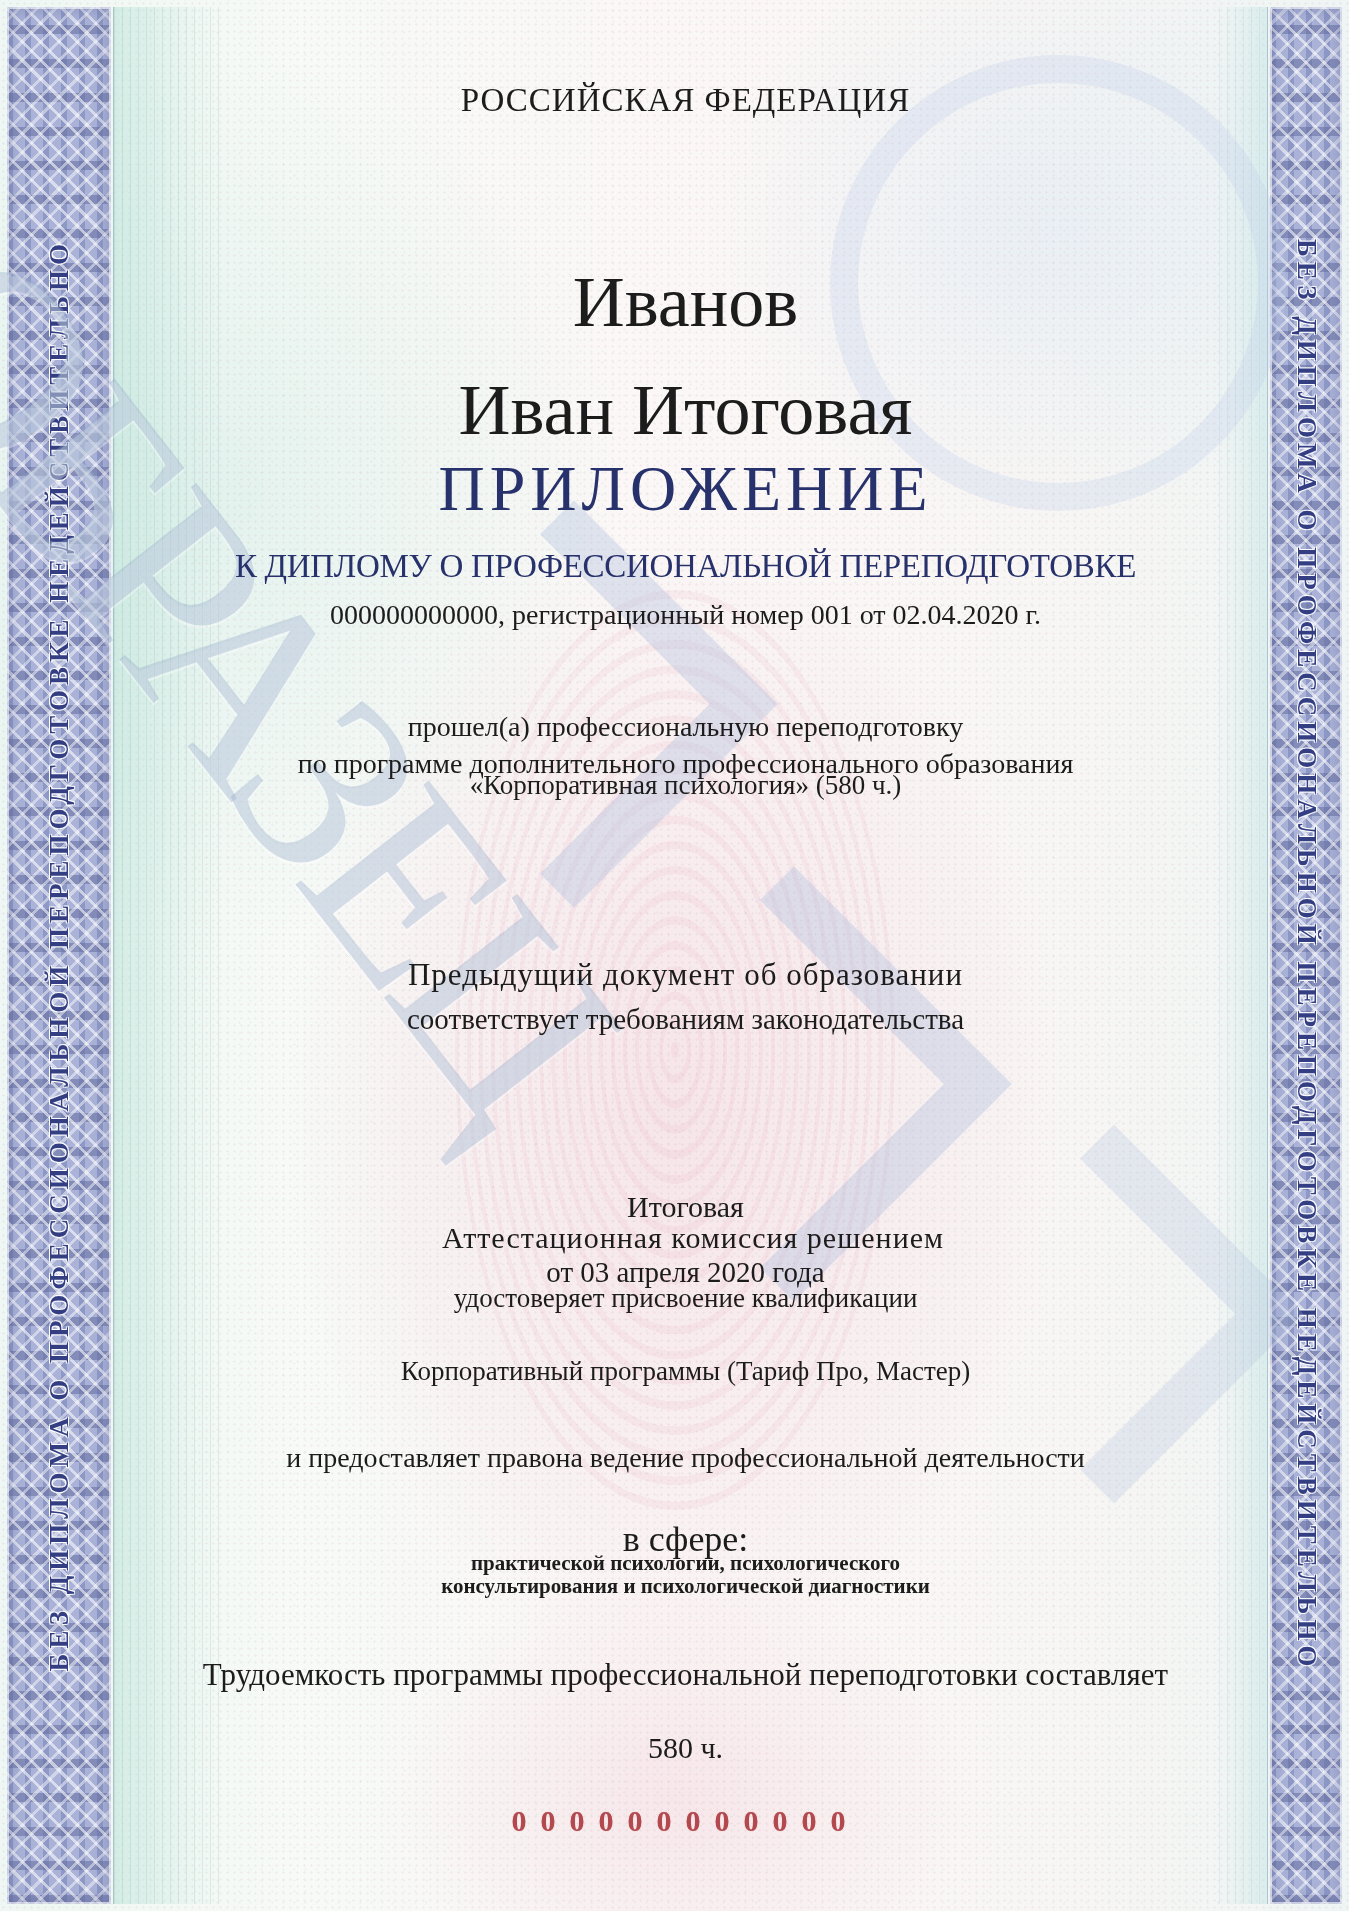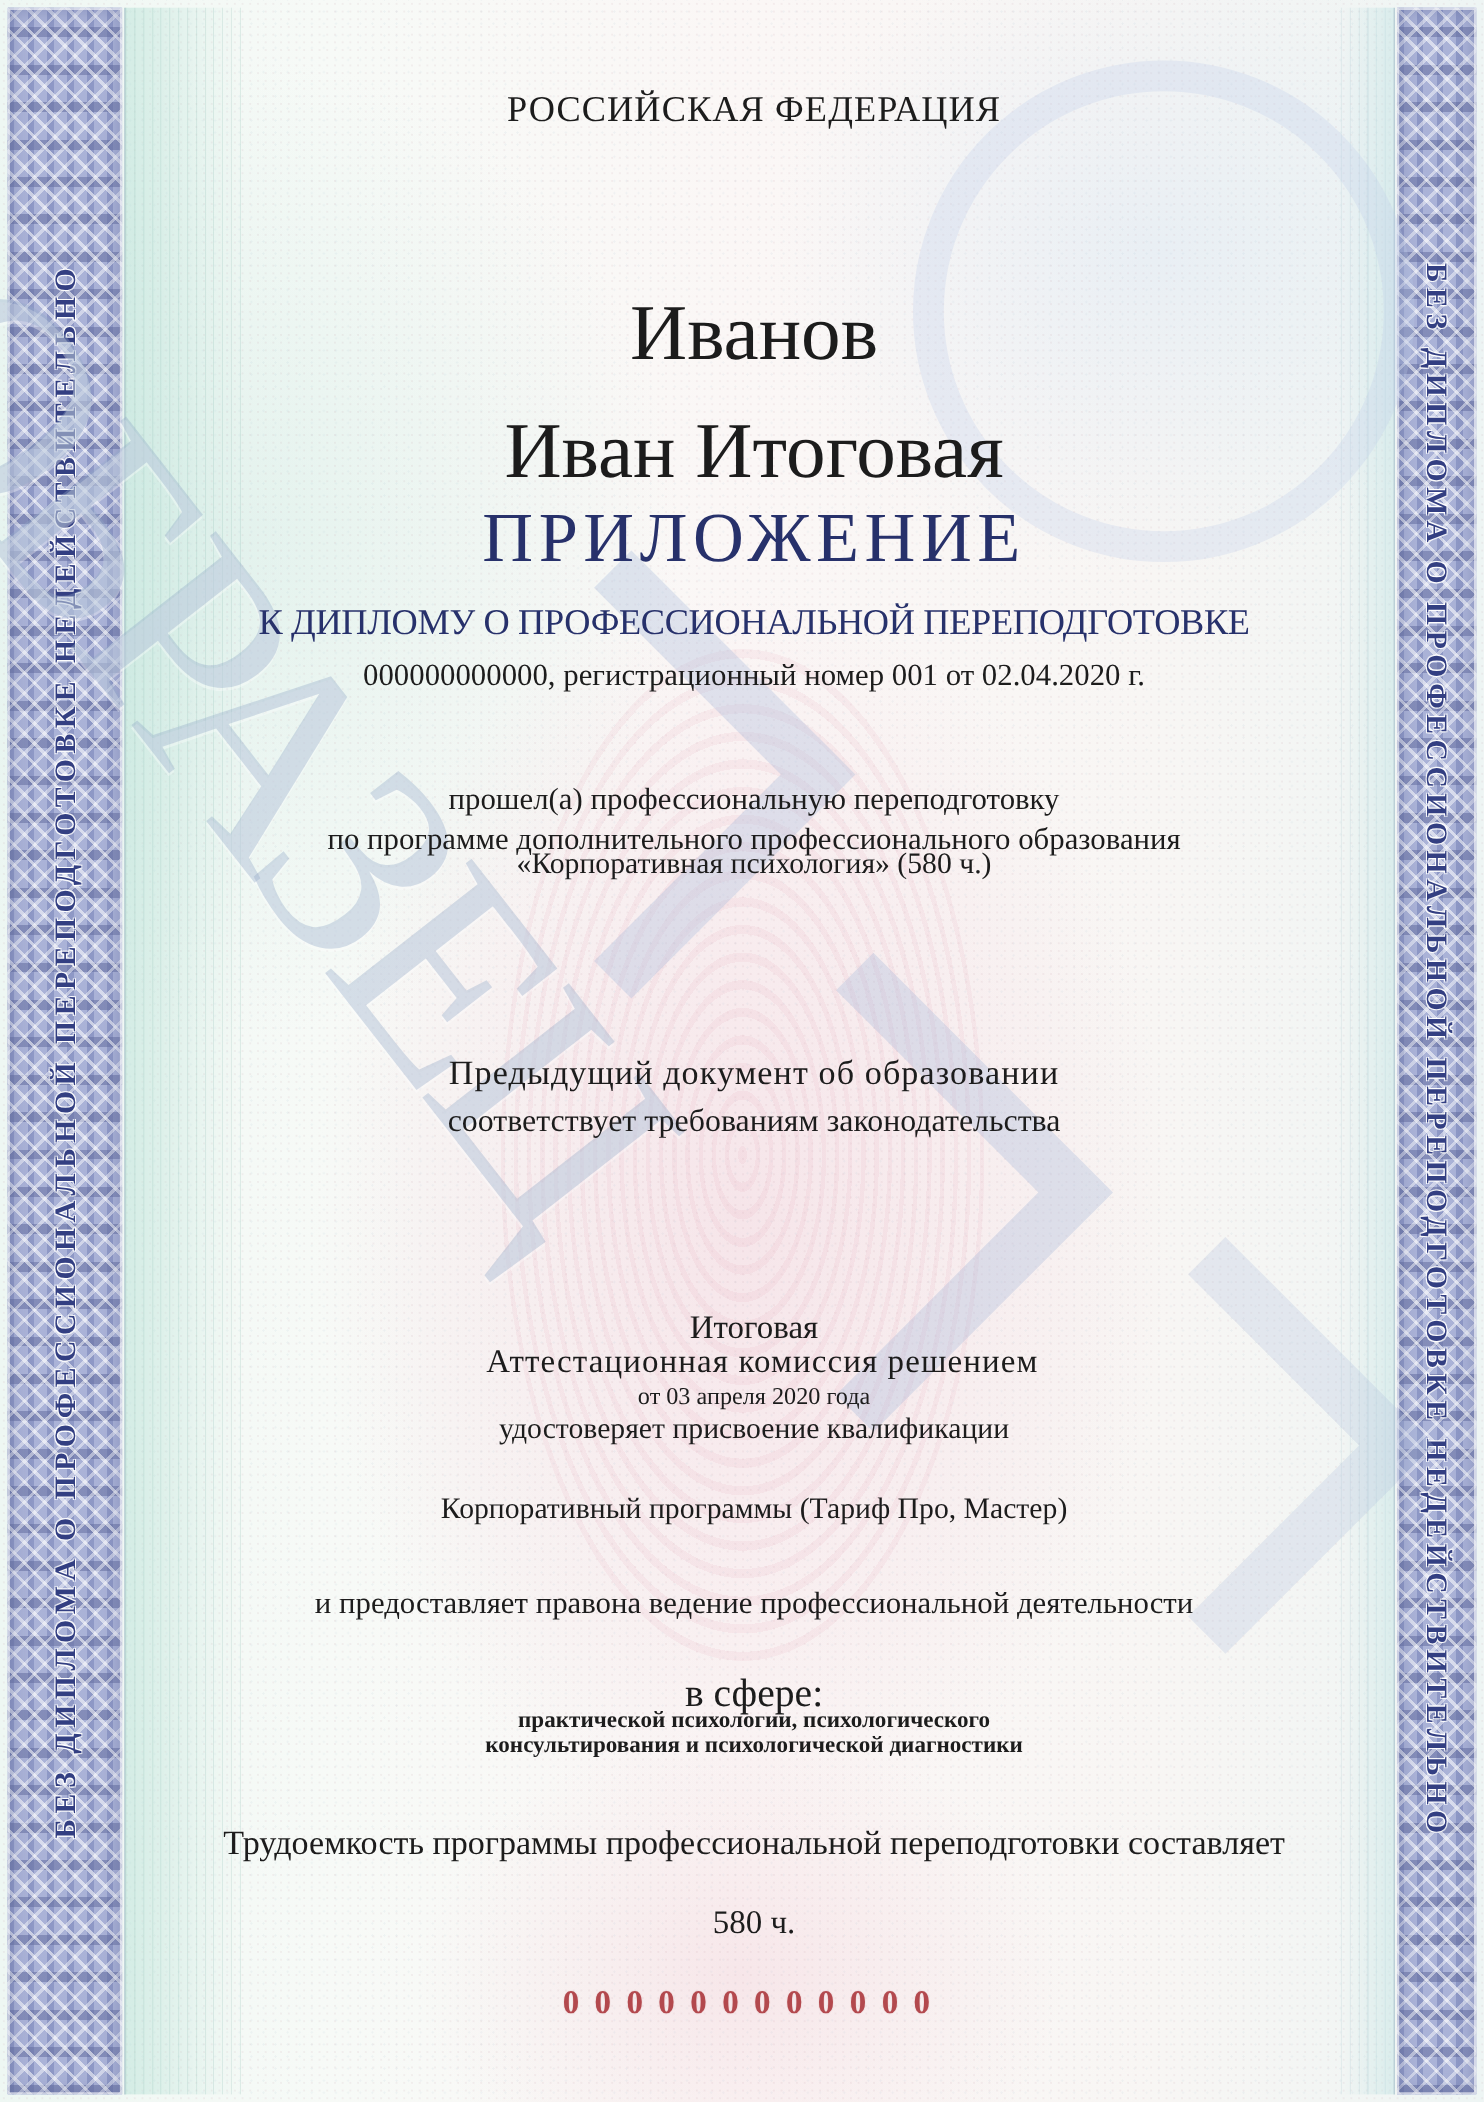--- a/index.html
+++ b/index.html
@@ -98,21 +98,21 @@
   .l-name{top:248px;font-size:72px;line-height:1.5;}
   .l-title{top:452px;font-size:64px;letter-spacing:5px;}
   .l-subtitle{top:548px;font-size:33px;letter-spacing:-0.3px;}
   .l-reg{top:599px;font-size:28px;}
   .l-completion{top:676px;font-size:28px;line-height:1.32;margin-top:33px;}
   .l-program{top:770px;font-size:27px;}
   .l-prev1{top:957px;font-size:31px;letter-spacing:1px;}
   .l-prev2{top:1003px;font-size:29px;}
   .l-comm1{top:1190px;font-size:30px;}
   .l-comm2{top:1221px;font-size:30px;letter-spacing:1px;margin-left:15px;}
-  .l-comm3{top:1256px;font-size:22px;}
+  .l-comm3{top:1256px;font-size:29px;}
   .l-qual1{top:1283px;font-size:27px;}
   .l-qual2{top:1356px;font-size:27px;}
   .l-rights1{top:1442px;font-size:28px;}
   .l-rights2{top:1518px;font-size:36px;}
   .l-rights3{top:1551px;font-size:21px;font-weight:600;}
   .l-rights4{top:1574px;font-size:21px;font-weight:600;}
   .l-workload{top:1657px;font-size:31px;}
   .l-hours{top:1731px;font-size:30px;}
   .l-serial{
     top:1804px;font-size:30px;font-weight:bold;

